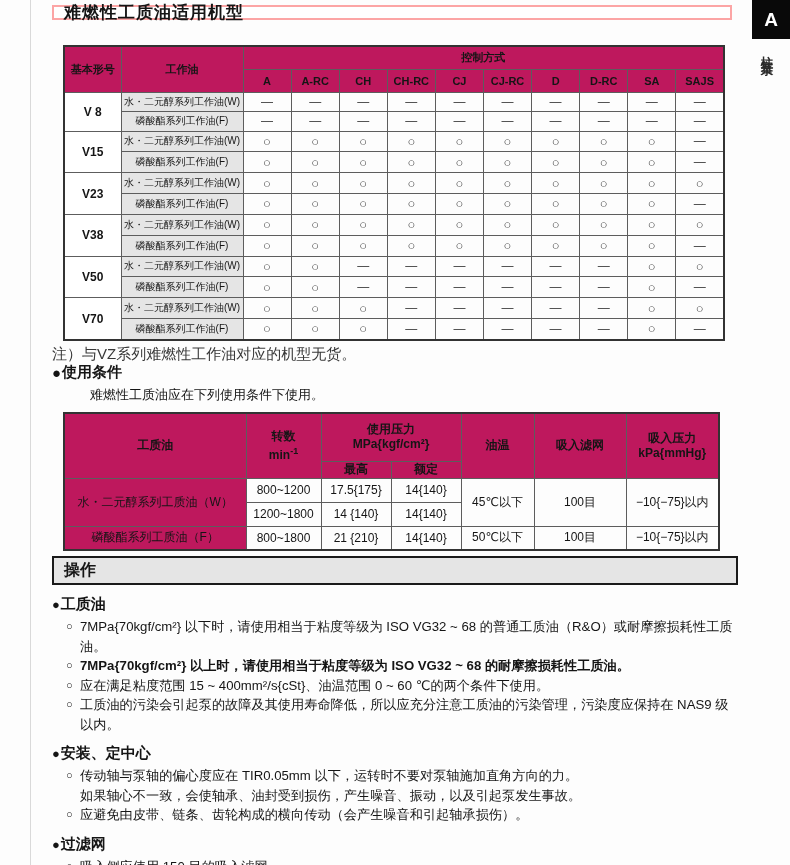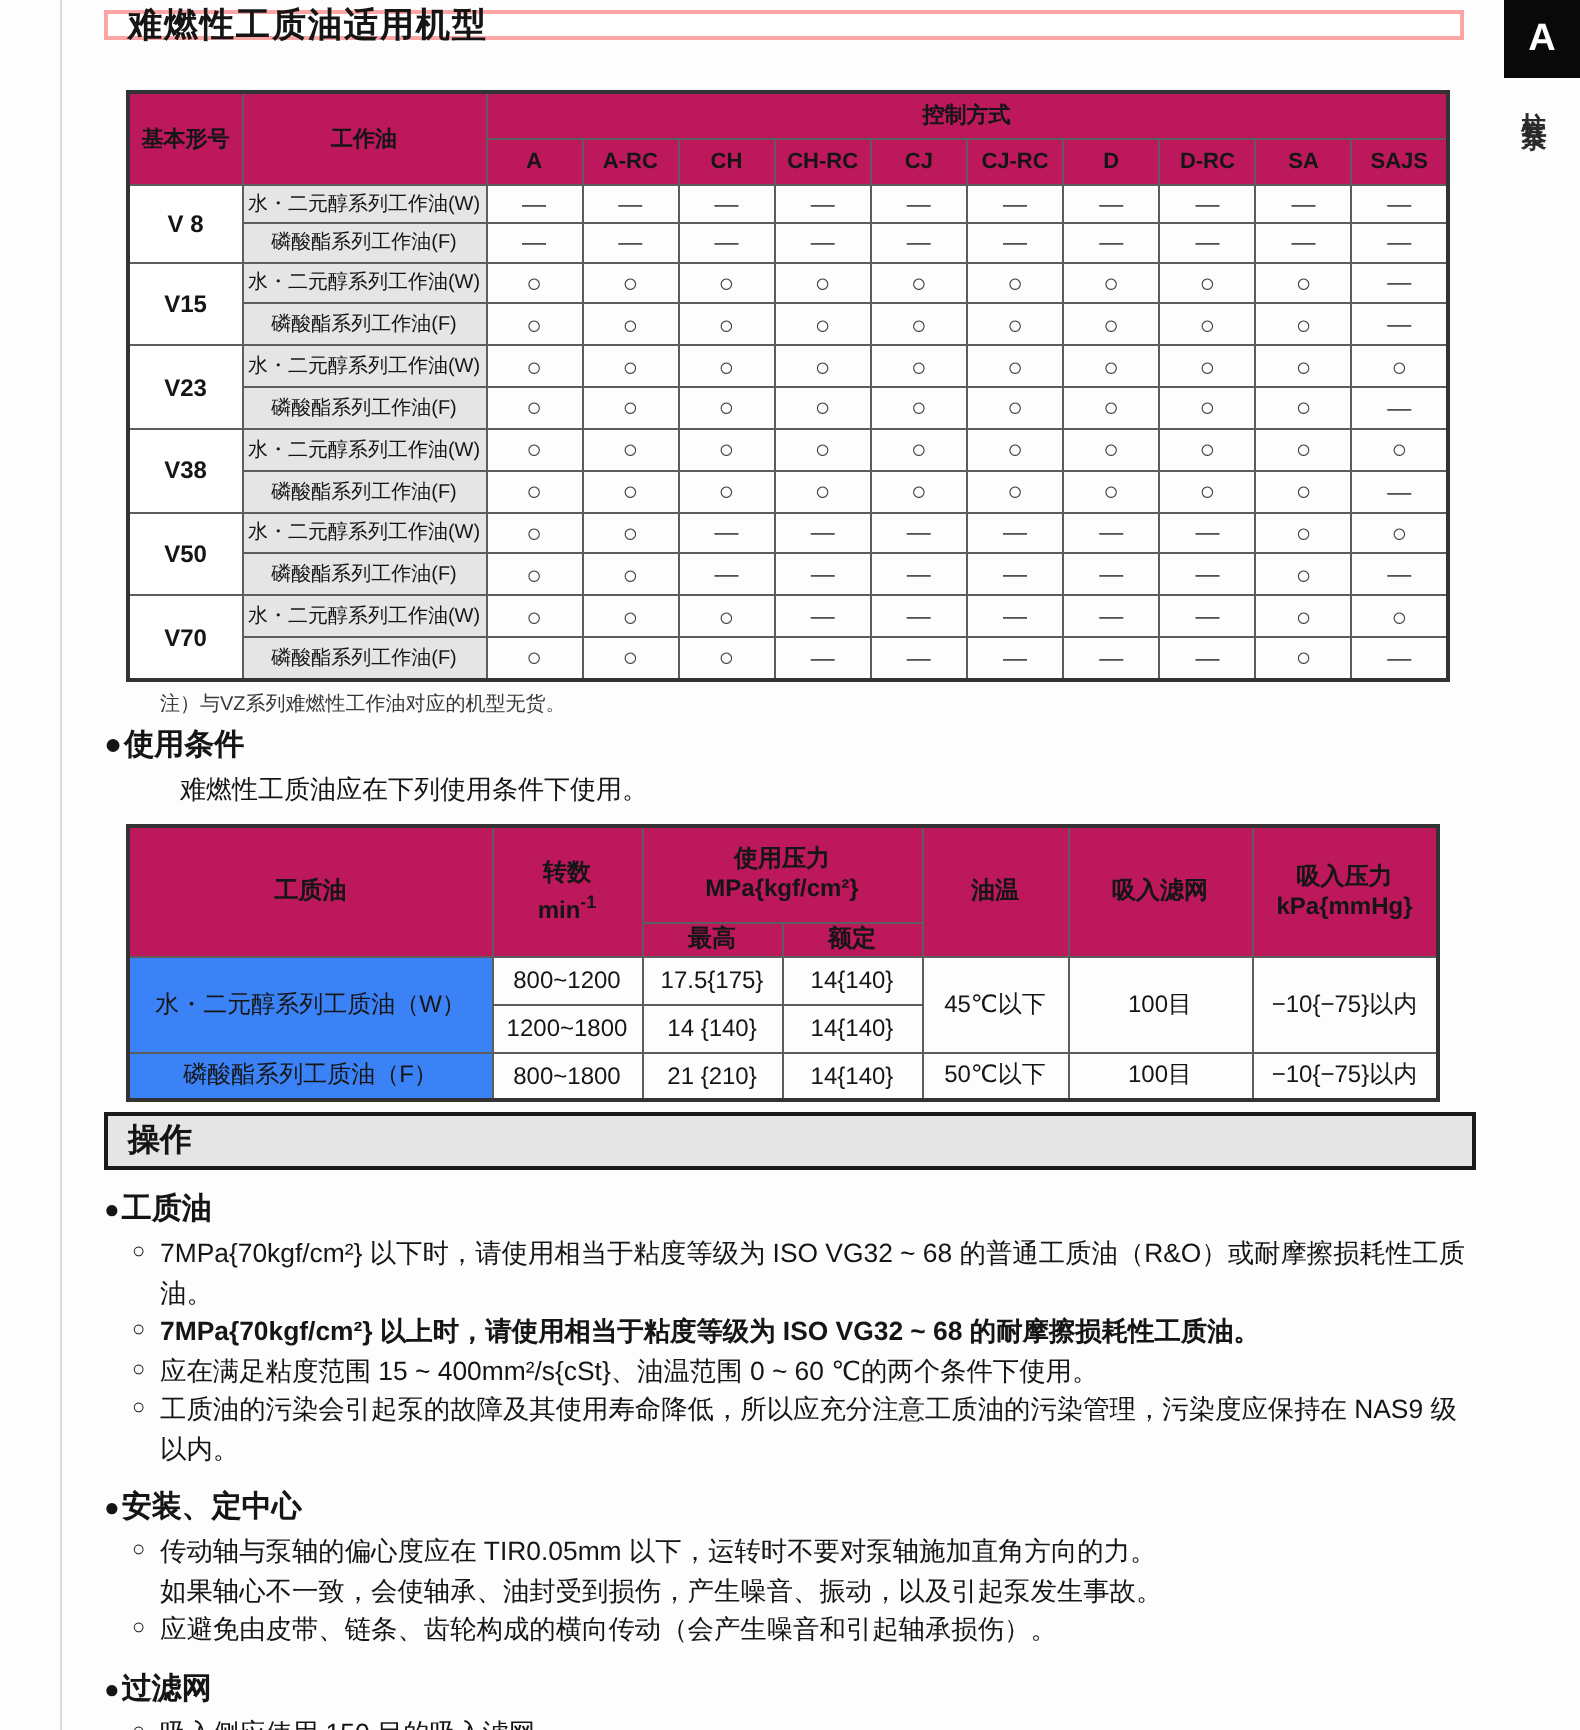--- a/index.html
+++ b/index.html
@@ -23,32 +23,32 @@
   th{background:#be185d;font-weight:bold;}
 
   
   .t1{position:absolute;left:63px;top:45px;width:660px;height:296px;font-size:11px;border:2px solid #333;}
   .t1 thead tr{height:23px;}
   .t1 td.model{font-size:12px;font-weight:bold;background:#fff;}
   .t1 td.oil{font-size:10px;background:#e5e5e5;}
   .t1 td.circ{font-size:13px;color:#3c3c3c;}
   .t1 td.dash{font-size:12px;color:#3c3c3c;}
 
-  .note{position:absolute;left:80px;top:345px;font-size:10px;color:#383838;}
+  .note{position:absolute;left:52px;top:345px;font-size:15px;color:#383838;}
 
   .cond-head{position:absolute;left:52px;top:363px;font-size:15px;font-weight:bold;display:flex;align-items:center;gap:1px;}
   .cond-intro{position:absolute;left:70px;top:386px;font-size:13px;margin-left:20px;}
 
   
   .t2{position:absolute;left:63px;top:412px;width:655px;font-size:12px;border:2px solid #333;}
   .t2 thead tr.h1{height:48px;}
   .t2 thead tr.h2{height:17px;}
   .t2 tbody tr{height:24px;}
   .t2 th{font-size:12px;line-height:15px;}
-  .t2 td.fluid{background:#3b82f6;font-size:12px;}
+  .t2 td.fluid{background:#be185d;font-size:12px;}
   .t2 sup{font-size:9px;}
 
   
   .ops{position:absolute;left:52px;top:556px;width:686px;}
   .op-box{border:2px solid #1a1a1a;height:25px;display:flex;align-items:center;padding-left:10px;
           font-size:16px;font-weight:bold;background:#e5e5e5;margin-bottom:4px;}
   .sec{margin-top:10px;}
   .sec-h{font-size:15px;font-weight:bold;display:flex;align-items:center;margin-bottom:3px;}
   .sec-h .blt{font-size:13px;margin-right:1px;}
   .item{display:flex;font-size:13.2px;line-height:19.5px;margin-left:14px;}

